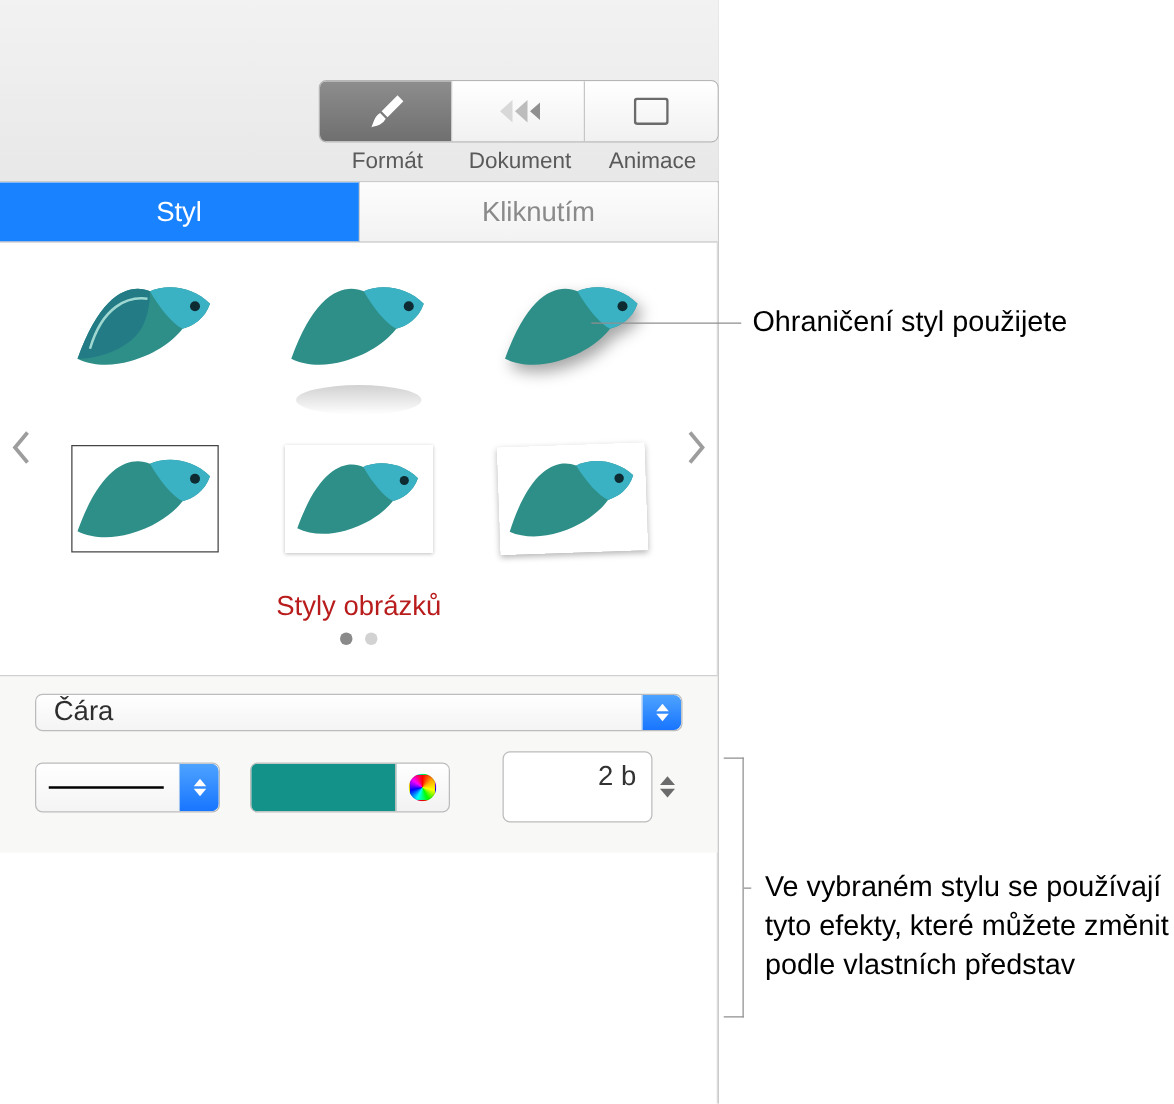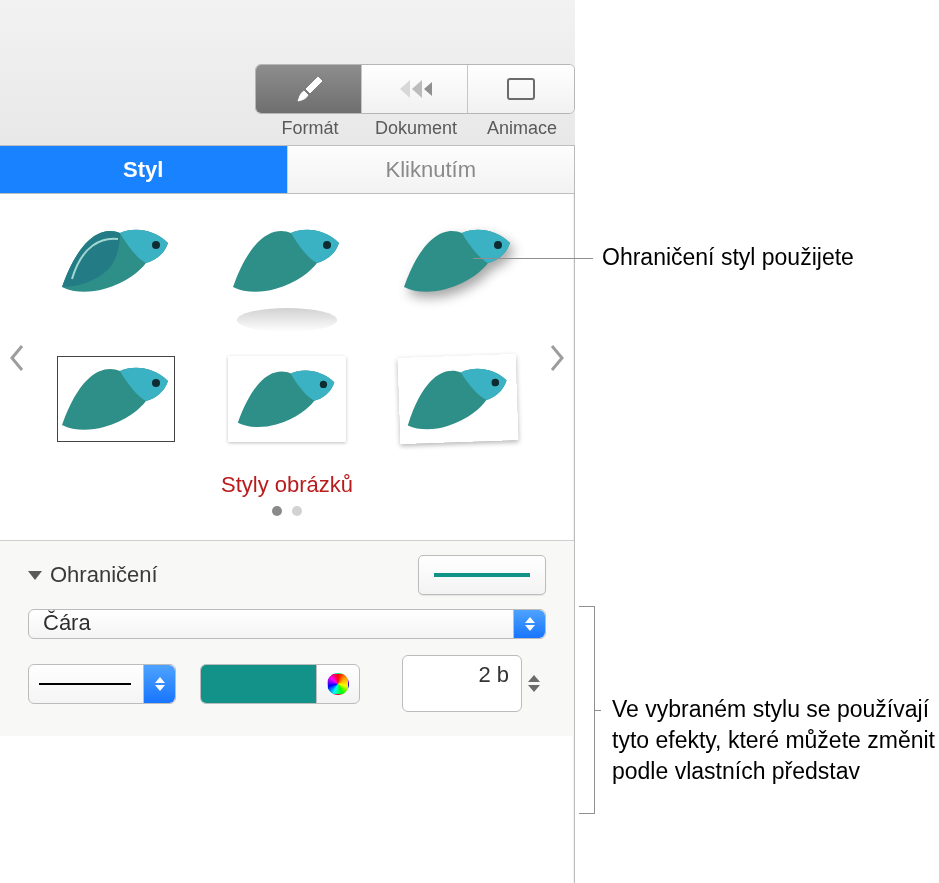--- a/index.html
+++ b/index.html
@@ -83,21 +83,21 @@
     display: flex;
     align-items: center;
     justify-content: center;
     border-right: 1px solid #d0d0d0;
     background: linear-gradient(#fdfdfd,#f2f2f2);
   }
   .subtabs .tab:last-child { border-right: none; }
   .subtabs .tab.sel {
     background: #1982ff;
     color: #fff;
-    font-weight: 700;
+    font-weight: 400;
   }
 
   
   .gallery {
     position: relative;
     padding: 24px 36px 10px 36px;
   }
   .grid {
     display: grid;
     grid-template-columns: repeat(3, 1fr);
@@ -385,29 +385,20 @@
     </div>
 
     <div class="gallery-caption">Styly obrázků</div>
     <div class="dots">
       <div class="dot active"></div>
       <div class="dot"></div>
     </div>
   </div>
 
   <div class="section">
-    <div class="sec-head">
-      <div class="sec-head-left">
-        <span class="disclose"></span>
-        <span>Ohraničení</span>
-      </div>
-      <div class="preview-box">
-        <div class="preview-line"></div>
-      </div>
-    </div>
 
     <div class="select-full">
       <span>Čára</span>
       <div class="select-cap">
         <span class="caret-up"></span>
         <span class="caret-down"></span>
       </div>
     </div>
 
     <div class="row3">

